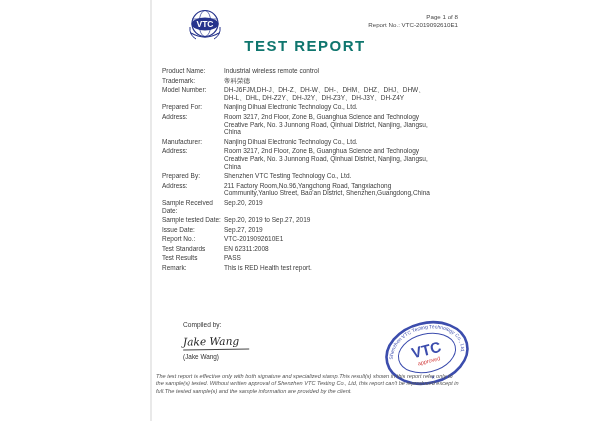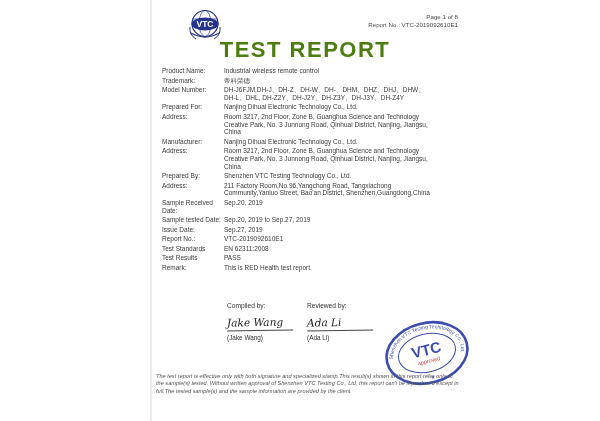--- a/index.html
+++ b/index.html
@@ -8,30 +8,30 @@
     font-family:"Liberation Sans","DejaVu Sans",sans-serif;
     color:#3b3b3b;position:relative;
   }
   .page{position:absolute;inset:0;background:#ffffff;}
   .edge-line{position:absolute;left:150px;top:0;width:2px;height:421px;background:#e9e9e9;}
 
   
   .logo{position:absolute;left:187px;top:7px;width:36px;height:36px;}
   .hdr-right{position:absolute;right:142px;top:13px;text-align:right;font-size:6.2px;line-height:1.35;color:#4a4a4a;}
   .title{position:absolute;left:150px;top:37px;width:310px;text-align:center;
-         font-size:22px;font-weight:bold;letter-spacing:1.5px;color:#4d7c0f;}
+         font-size:15px;font-weight:bold;letter-spacing:1.5px;color:#0f766e;}
 
   
   .info{position:absolute;left:162px;top:67px;width:300px;}
   .row{display:flex;margin-bottom:2px;}
   .lbl{width:62px;flex-shrink:0;font-size:6.5px;line-height:7.6px;color:#3b3b3b;}
   .val{width:210px;font-size:6.5px;line-height:7.6px;color:#3b3b3b;}
 
   
-  .sig{position:absolute;top:302px;width:78px;margin-left:44px;}
+  .sig{position:absolute;top:321px;width:78px;}
   .sig.c1{left:183px;} .sig.c2{left:263px;} .sig.c3{left:342px;}
   .sig-lbl{font-size:6.6px;color:#333;}
   .sig-script{height:19px;display:flex;align-items:flex-end;
       font-family:"DejaVu Serif","Liberation Serif",serif;font-style:italic;
       font-size:10.5px;color:#222;border-bottom:1px solid #444;width:66px;
       padding-bottom:2px;transform:rotate(-1deg);}
   .sig-name{font-size:6.4px;margin-top:3px;color:#333;}
 
   .stamp{position:absolute;left:383px;top:320px;width:88px;height:66px;
          transform:rotate(-14deg);opacity:0.92;}
@@ -132,25 +132,20 @@
       <div class="lbl">Remark:</div>
       <div class="val">This is RED Health test report.</div>
     </div>
   </div>
 
   <div class="sig c1">
     <div class="sig-lbl">Compiled by:</div>
     <div class="sig-script">Jake Wang</div>
     <div class="sig-name">(Jake Wang)</div>
   </div>
-  <div class="sig c2">
-    <div class="sig-lbl">Reviewed by:</div>
-    <div class="sig-script">Ada Li</div>
-    <div class="sig-name">(Ada Li)</div>
-  </div>
 
   <div class="stamp">
     <svg width="88" height="66" viewBox="0 0 88 66">
       <defs>
         <path id="ringPath" d="M 9.5 33 a 34.5 24 0 1 1 69 0 a 34.5 24 0 1 1 -69 0"></path>
       </defs>
       <ellipse cx="44" cy="33" rx="41" ry="30" fill="none" stroke="#2c3ea7" stroke-width="2.6"></ellipse>
       <ellipse cx="44" cy="33" rx="29" ry="19" fill="none" stroke="#2c3ea7" stroke-width="1"></ellipse>
       <text font-size="5" fill="#2c3ea7" font-family="Liberation Sans, sans-serif">
         <textPath href="#ringPath" startOffset="2">Shenzhen VTC Testing Technology Co., Ltd.</textPath>

